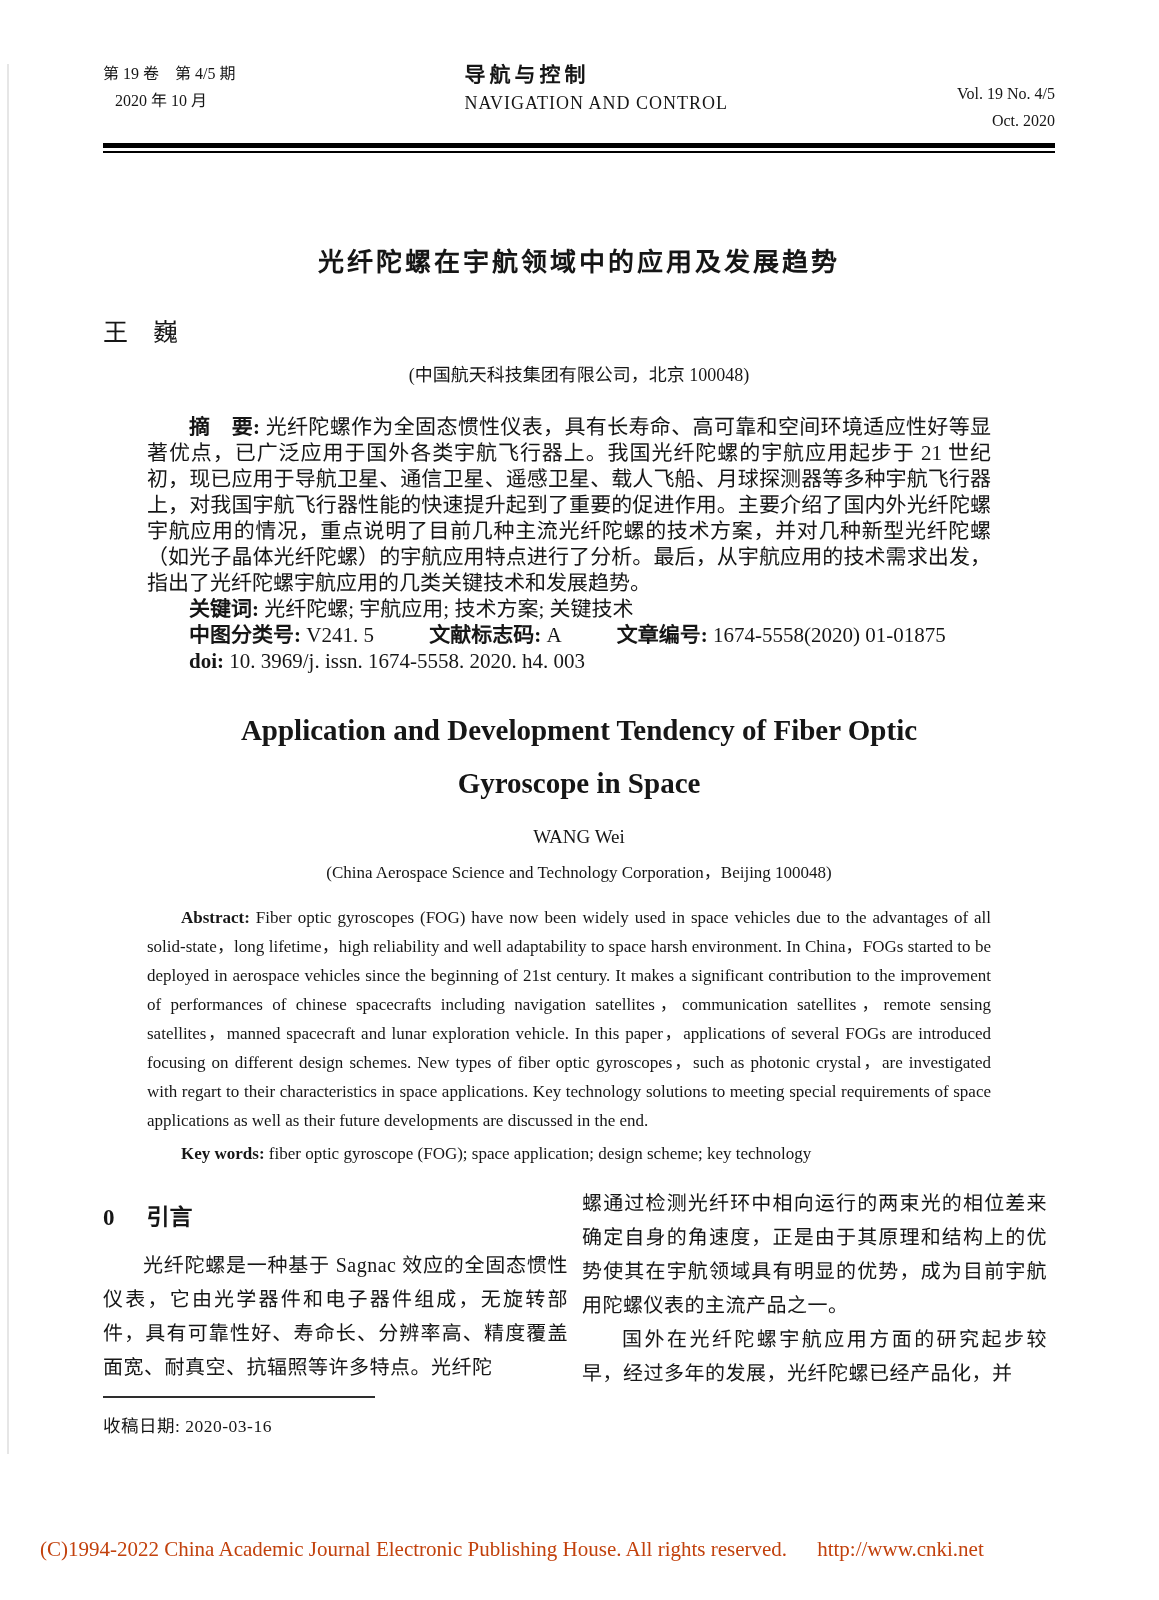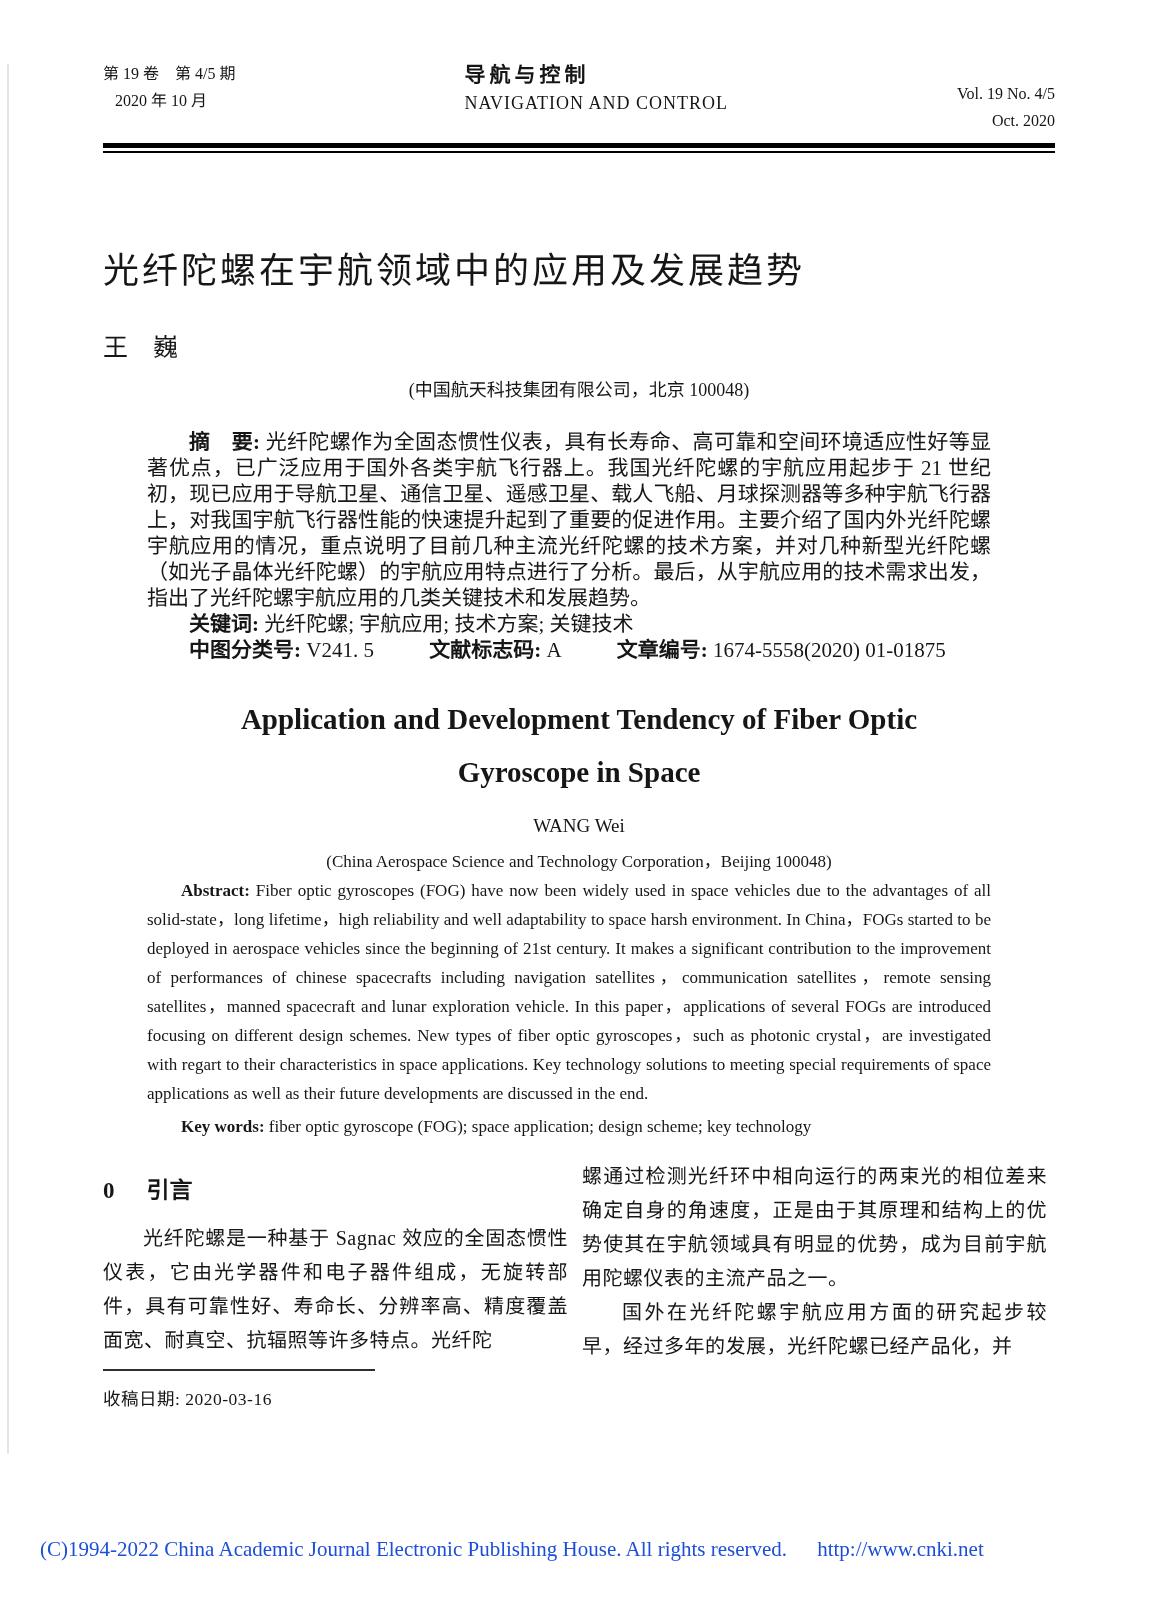--- a/index.html
+++ b/index.html
@@ -14,53 +14,53 @@
   .jh-left .l2{padding-left:12px;}
   .jh-center{text-align:left;margin-top:-2px;}
   .jh-cn{font-size:21px;font-weight:bold;letter-spacing:4px;}
   .jh-en{font-size:18px;letter-spacing:1px;margin-top:5px;}
   .jh-right{font-size:16px;line-height:27px;text-align:right;margin-top:20px;}
   .rule{margin-top:9px;}
   .rule-thick{height:5px;background:#000;}
   .rule-thin{height:2px;background:#000;margin-top:3px;}
 
   
-  .title-cn{margin:88px 0 0;font-size:36px;font-weight:normal;letter-spacing:3px;}
+  .title-cn{margin:88px 0 0;text-align:center;font-size:26px;font-weight:bold;letter-spacing:3px;}
   .author-cn{margin-top:34px;text-align:left;font-size:25px;}
   .affil-cn{margin-top:12px;text-align:center;font-size:18px;}
   .front{margin:28px 64px 0 44px;}
   .front p{margin:0;}
   .abstract-cn,.kw-cn,.clc-line,.doi-line{font-size:21px;line-height:26px;}
   .abstract-cn{text-align:justify;text-indent:2em;}
   .kw-cn{text-indent:2em;margin-top:1px;}
   .clc-line{text-indent:2em;}
   .clc-line .grp{margin-right:50px;white-space:nowrap;}
   .clc-line .grp:last-child{margin-right:0;}
   .doi-line{text-indent:2em;}
   .lbl{font-weight:bold;}
 
   
   .title-en{margin:30px 0 0;text-align:center;font-size:29px;font-weight:bold;line-height:53px;}
   .author-en{margin-top:16px;text-align:center;font-size:19px;}
   .affil-en{margin-top:10px;text-align:center;font-size:17px;}
-  .abstract-en{margin:4px 64px 0 44px;font-size:17px;line-height:29px;text-align:justify;text-indent:2em;}
+  .abstract-en{margin:20px 64px 0 44px;font-size:17px;line-height:29px;text-align:justify;text-indent:2em;}
   .kw-en{margin:4px 64px 0 44px;font-size:17px;line-height:29px;text-indent:2em;}
 
   
   .columns{display:flex;gap:14px;margin-top:18px;}
   .col{width:465px;}
   .sec{margin:12px 0 16px;font-size:23px;font-weight:bold;}
   .sec-num{margin-right:32px;}
   .body-p{margin:0;font-size:20px;line-height:34px;text-align:justify;letter-spacing:0.5px;}
   .indent{text-indent:2em;}
   .fn-rule{margin-top:12px;width:272px;height:2px;background:#2e2e2e;}
   .fn-text{margin:14px 0 0;font-size:17.5px;letter-spacing:0.5px;}
 
   
-  .footer{position:absolute;left:40px;top:1537px;color:#1d4ed8;font-size:21px;white-space:nowrap;}
+  .footer{position:absolute;left:40px;top:1537px;color:#c2410c;font-size:21px;white-space:nowrap;}
   .footer .url{margin-left:30px;}
 </style>
 </head>
 <body>
 
 <div class="page">
   <div class="scan-edge"></div>
 
   <div class="content">
 
@@ -89,20 +89,21 @@
     <div class="affil-cn">(中国航天科技集团有限公司，北京 100048)</div>
 
     <div class="front">
       <p class="abstract-cn"><span class="lbl">摘　要:</span>&nbsp;<span>光纤陀螺作为全固态惯性仪表，具有长寿命、高可靠和空间环境适应性好等显著优点，已广泛应用于国外各类宇航飞行器上。我国光纤陀螺的宇航应用起步于 21 世纪初，现已应用于导航卫星、通信卫星、遥感卫星、载人飞船、月球探测器等多种宇航飞行器上，对我国宇航飞行器性能的快速提升起到了重要的促进作用。主要介绍了国内外光纤陀螺宇航应用的情况，重点说明了目前几种主流光纤陀螺的技术方案，并对几种新型光纤陀螺（如光子晶体光纤陀螺）的宇航应用特点进行了分析。最后，从宇航应用的技术需求出发，指出了光纤陀螺宇航应用的几类关键技术和发展趋势。</span></p>
       <p class="kw-cn"><span class="lbl">关键词:</span>&nbsp;<span>光纤陀螺; 宇航应用; 技术方案; 关键技术</span></p>
       <p class="clc-line">
         <span class="grp"><span class="lbl">中图分类号:</span>&nbsp;<span>V241. 5</span></span>
         <span class="grp"><span class="lbl">文献标志码:</span>&nbsp;<span>A</span></span>
         <span class="grp"><span class="lbl">文章编号:</span>&nbsp;<span>1674-5558(2020) 01-01875</span></span>
       </p>
+      <p class="doi-line"><span class="lbl">doi:</span>&nbsp;<span>10. 3969/j. issn. 1674-5558. 2020. h4. 003</span></p>
     </div>
 
     <h2 class="title-en">
       <div>Application and Development Tendency of Fiber Optic</div>
       <div>Gyroscope in Space</div>
     </h2>
     <div class="author-en">WANG Wei</div>
     <div class="affil-en">(China Aerospace Science and Technology Corporation，Beijing 100048)</div>
 
     <p class="abstract-en"><span class="lbl">Abstract:</span>&nbsp;<span>Fiber optic gyroscopes (FOG) have now been widely used in space vehicles due to the advantages of all solid-state，long lifetime，high reliability and well adaptability to space harsh environment. In China，FOGs started to be deployed in aerospace vehicles since the beginning of 21st century. It makes a significant contribution to the improvement of performances of chinese spacecrafts including navigation satellites，communication satellites，remote sensing satellites，manned spacecraft and lunar exploration vehicle. In this paper，applications of several FOGs are introduced focusing on different design schemes. New types of fiber optic gyroscopes，such as photonic crystal，are investigated with regart to their characteristics in space applications. Key technology solutions to meeting special requirements of space applications as well as their future developments are discussed in the end.</span></p>

